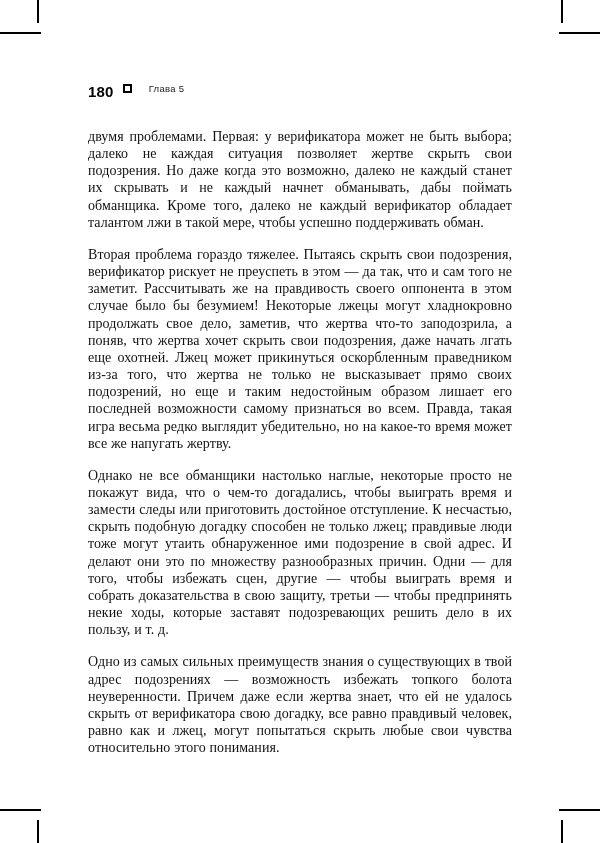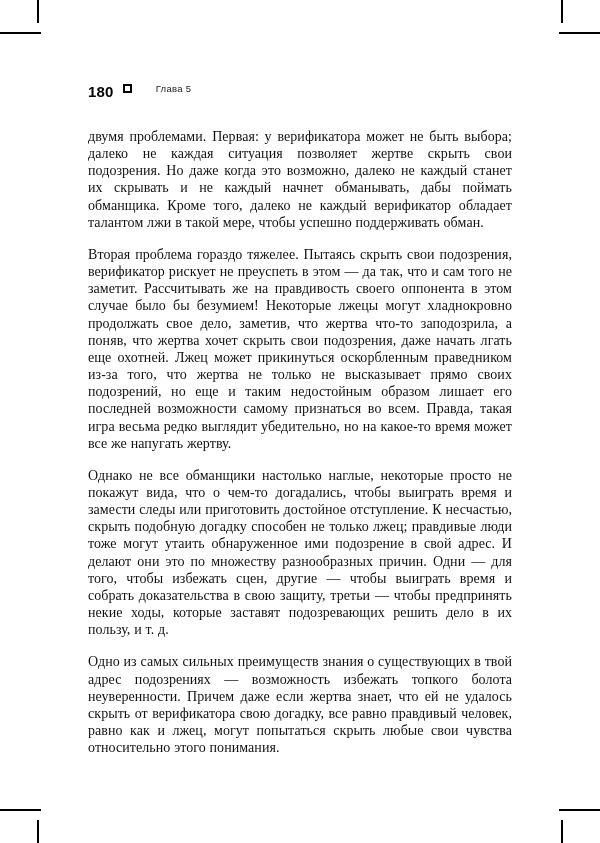--- a/index.html
+++ b/index.html
@@ -61,21 +61,21 @@
     width: 9px;
     height: 9px;
     border: 2px solid #000000;
     margin-left: 9px;
     box-sizing: border-box;
   }
   .chapter-label {
     font-family: "Liberation Sans", "DejaVu Sans", sans-serif;
     font-size: 9.5px;
     color: #1a1a1a;
-    margin-left: 24px;
+    margin-left: 17px;
     letter-spacing: 0.3px;
     line-height: 1;
   }
 
   
   .body-text p {
     margin: 0 0 15px 0;
     font-size: 14px;
     line-height: 17.15px;
     text-align: justify;

